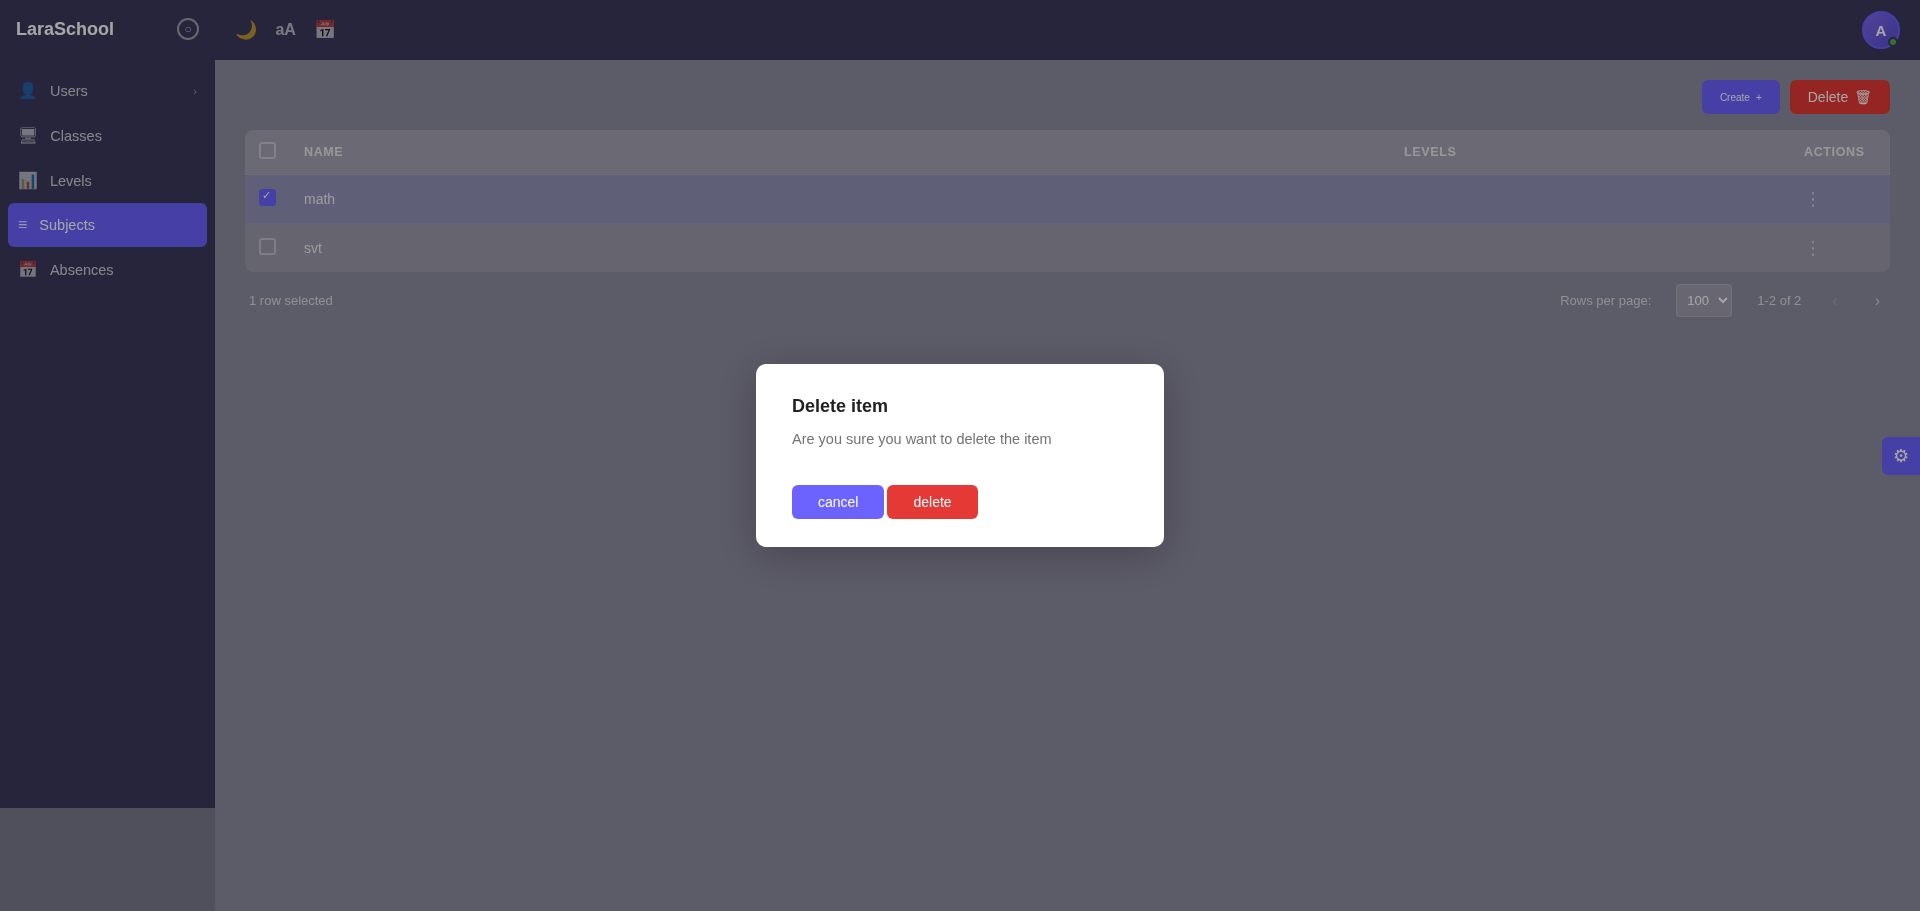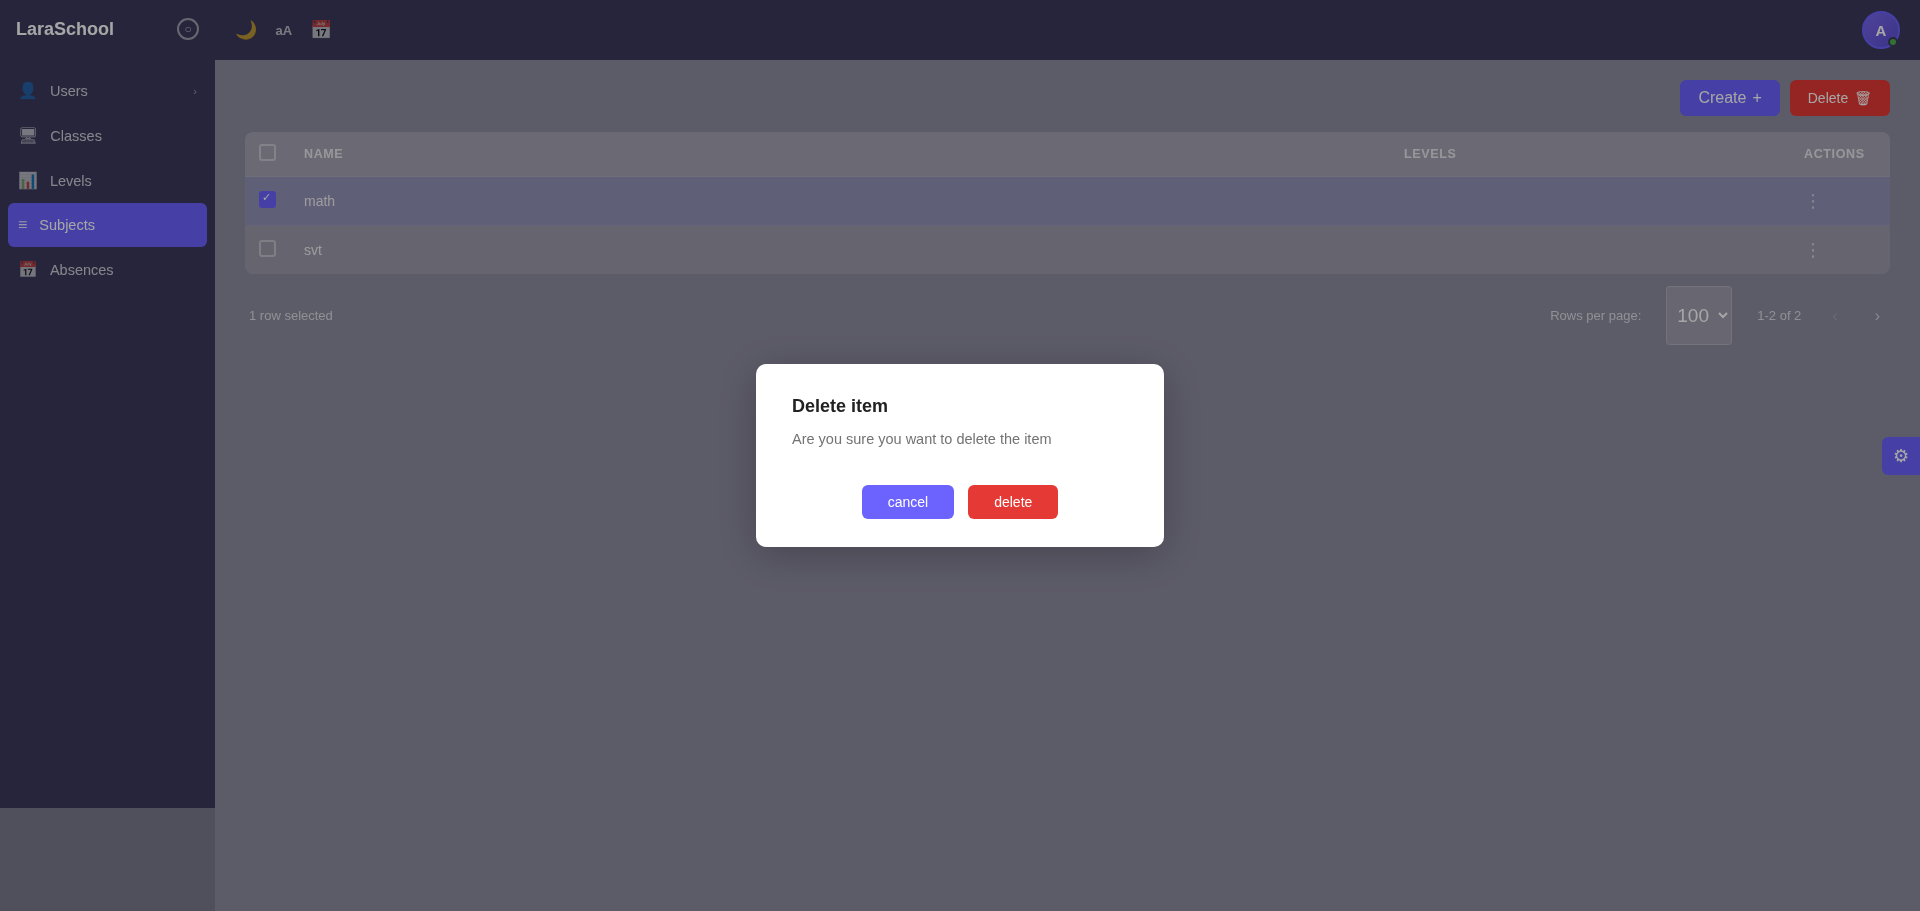--- a/index.html
+++ b/index.html
@@ -130,21 +130,21 @@
       justify-content: flex-end;
       gap: 10px;
       margin-bottom: 16px;
     }
     .btn-create {
       background: #6c63ff;
       color: white;
       border: none;
       border-radius: 6px;
       padding: 9px 18px;
-      font-size: 16px;
+      font-size: 10px;
       cursor: pointer;
       display: flex; align-items: center; gap: 6px;
     }
     .btn-delete {
       background: #e53935;
       color: white;
       border: none;
       border-radius: 6px;
       padding: 9px 18px;
       font-size: 14px;
@@ -220,22 +220,22 @@
     }
     .pagination-right {
       display: flex; align-items: center; gap: 25px;
     }
     .rows-per-page-label { font-size: 13px; }
     .rows-select {
       background: rgba(255,255,255,0.15);
       border: 1px solid rgba(255,255,255,0.2);
       color: white;
       border-radius: 4px;
-      padding: 17px 6px;
-      font-size: 19px;
+      padding: 7px 6px;
+      font-size: 13px;
       cursor: pointer;
     }
     .page-info { font-size: 13px; }
     .page-nav {
       background: none;
       border: none;
       color: rgba(255,255,255,0.6);
       font-size: 16px;
       cursor: pointer;
       padding: 2px 6px;
@@ -283,22 +283,21 @@
       color: #222;
       margin-bottom: 14px;
     }
     .modal-body {
       font-size: 14.5px;
       color: #737373;
       margin-bottom: 38px;
     }
     .modal-actions {
       display: flex;
-      justify-content: center;
-      gap: 14px;
+      gap: 3px;
     }
     .modal-cancel {
       background: #6c63ff;
       color: white;
       border: none;
       border-radius: 6px;
       padding: 9px 26px;
       font-size: 14px;
       cursor: pointer;
       font-weight: 500;
@@ -345,21 +344,21 @@
       <span>Absences</span>
     </div>
   </nav>
 </div>
 
 <div class="main">
 
   <div class="topbar">
     <div class="topbar-left">
       <span class="topbar-icon">🌙</span>
-      <span class="topbar-icon" style="font-size:13px; font-weight:600; color:rgba(255,255,255,0.65);">aA</span>
+      <span class="topbar-icon" style="font-size:16px; font-weight:600; color:rgba(255,255,255,0.65);">aA</span>
       <span class="topbar-icon">📅</span>
     </div>
     <div class="topbar-right">
       <div class="avatar">
         A
         <div class="avatar-badge"></div>
       </div>
     </div>
   </div>
 

